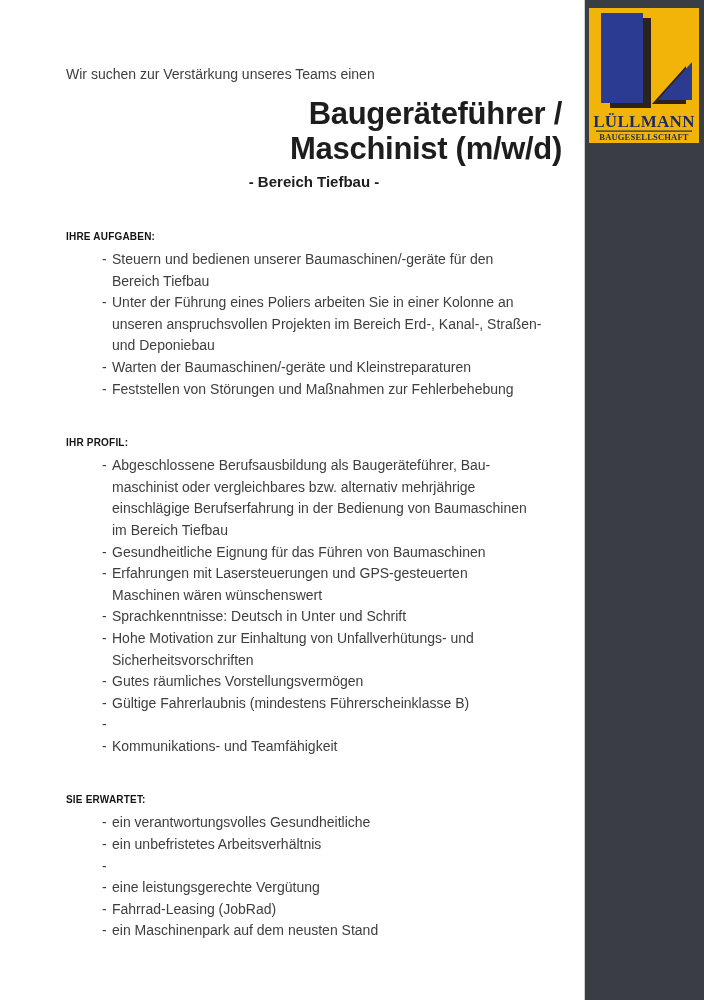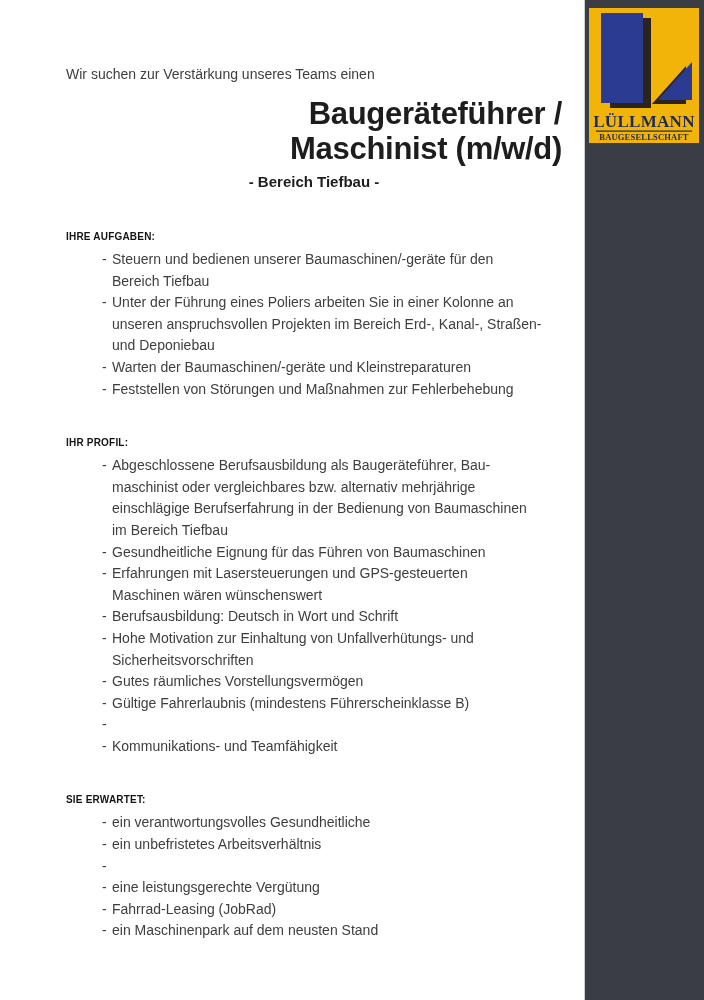--- a/index.html
+++ b/index.html
@@ -115,21 +115,21 @@
               <span class="dash">-</span>
               <span class="itext">Gesundheitliche Eignung für das Führen von Baumaschinen</span>
             </div>
             <div class="item">
               <span class="dash">-</span>
               <span class="itext">Erfahrungen mit Lasersteuerungen und GPS-gesteuerten
 Maschinen wären wünschenswert</span>
             </div>
             <div class="item">
               <span class="dash">-</span>
-              <span class="itext">Berufsausbildung: Deutsch in Wort und Schrift</span>
+              <span class="itext">Sprachkenntnisse: Deutsch in Unter und Schrift</span>
             </div>
             <div class="item">
               <span class="dash">-</span>
               <span class="itext">Hohe Motivation zur Einhaltung von Unfallverhütungs- und
 Sicherheitsvorschriften</span>
             </div>
             <div class="item">
               <span class="dash">-</span>
               <span class="itext">Gutes räumliches Vorstellungsvermögen</span>
             </div>

